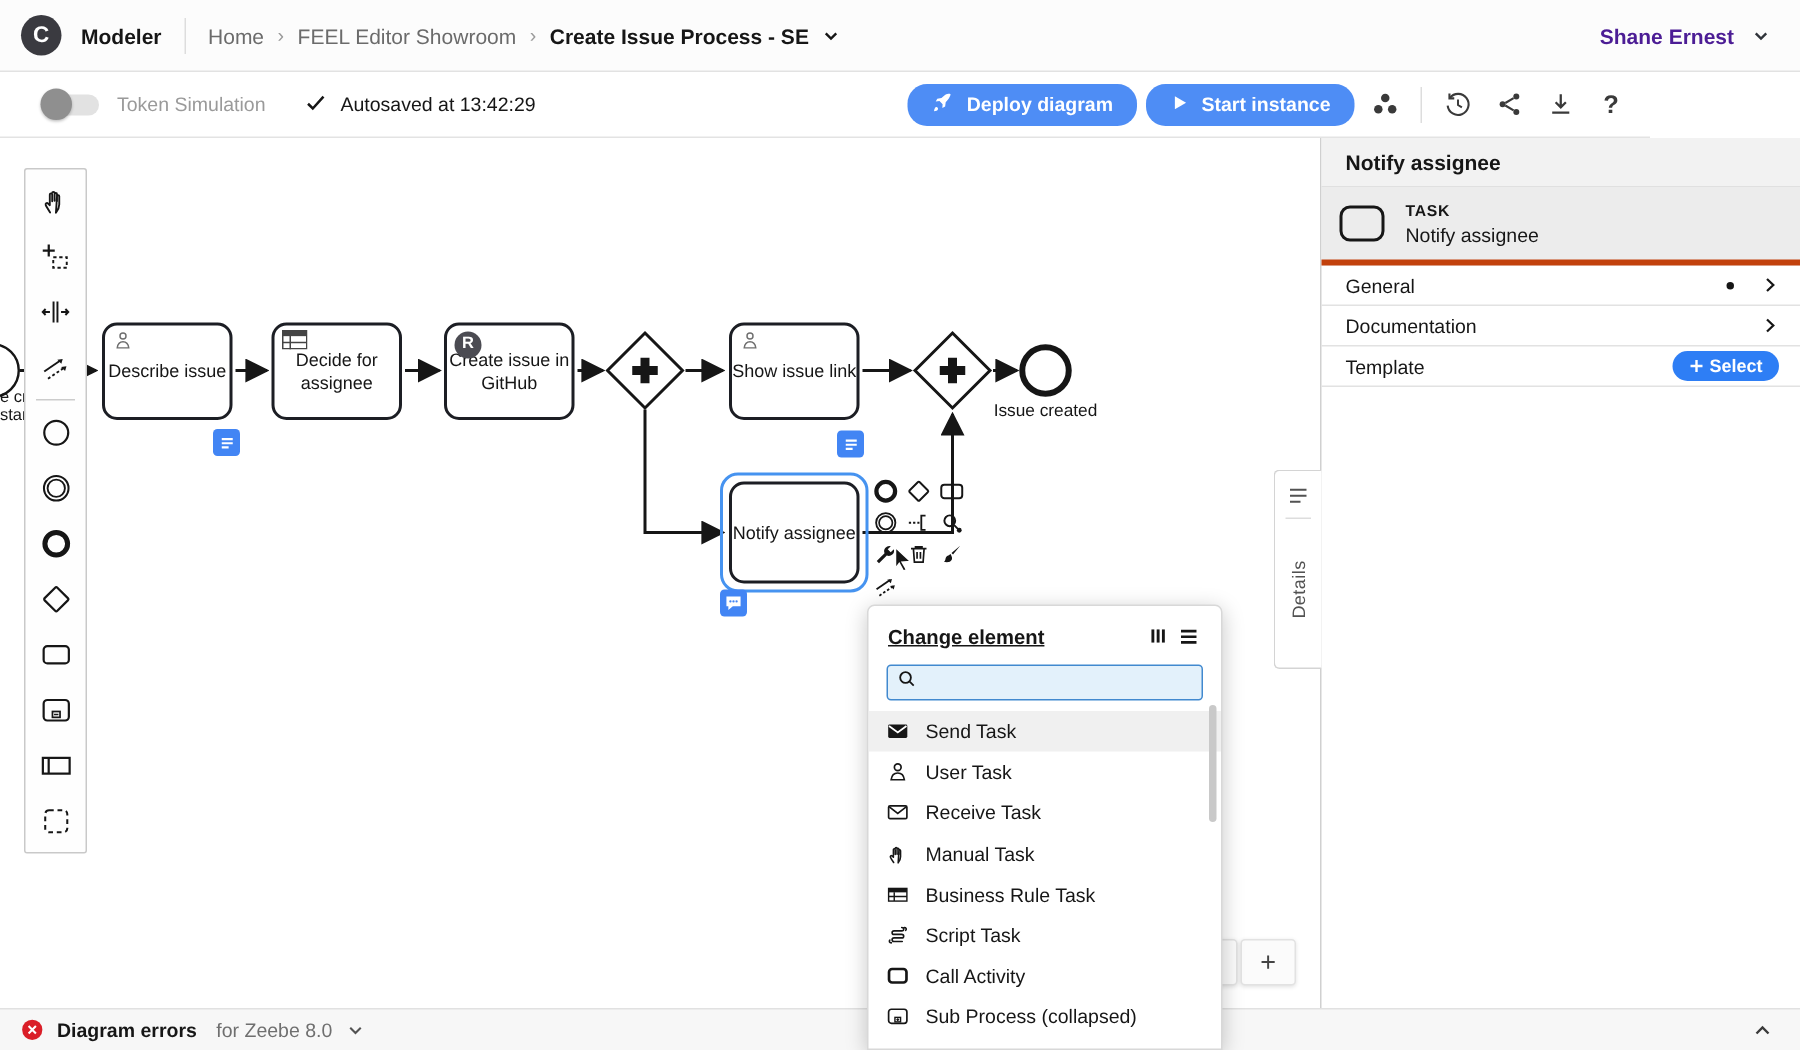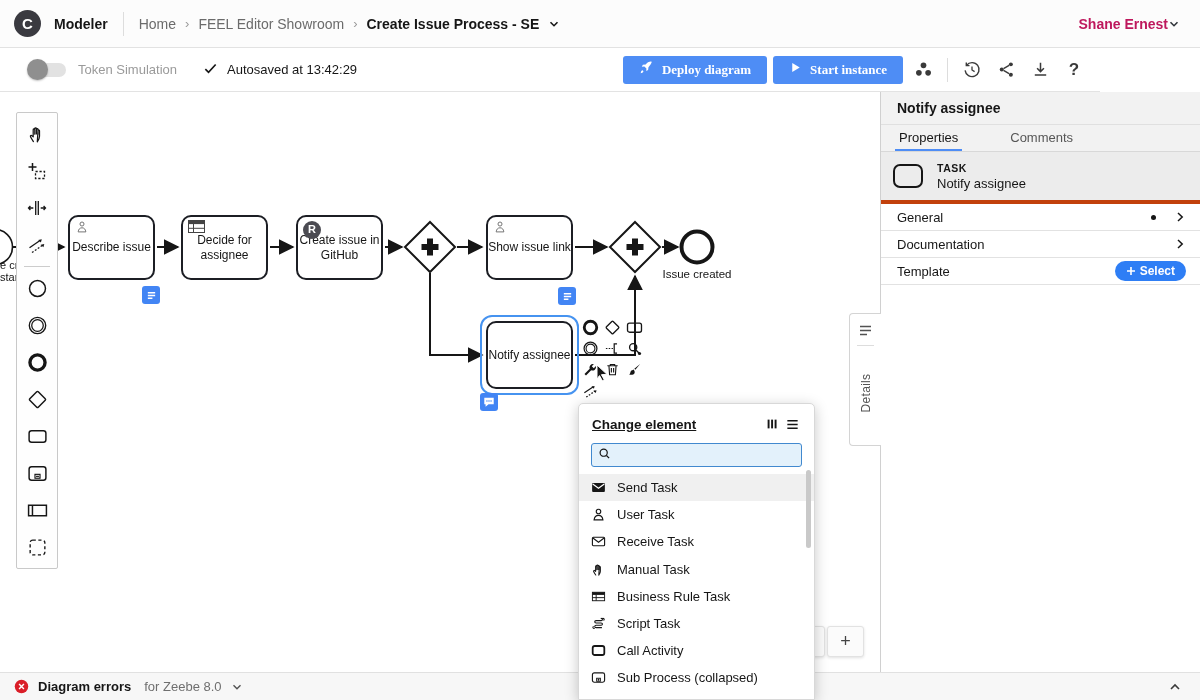--- a/index.html
+++ b/index.html
@@ -7,30 +7,30 @@
 
   
   .header { position:absolute; left:0; top:0; width:1200px; height:48px; background:#fcfcfc; border-bottom:1px solid #e2e2e2; display:flex; align-items:center; z-index:20; }
   .logo { width:27px; height:27px; border-radius:50%; background:#3a3a40; color:#fff; display:flex; align-items:center; justify-content:center; font-weight:bold; font-size:15px; margin-left:14px; }
   .app-name { margin-left:13px; font-size:14px; font-weight:700; }
   .vdiv { width:1px; height:24px; background:#ddd; margin:0 15px; }
   .crumbs { display:flex; align-items:center; gap:9px; font-size:14px; }
   .crumb { color:#6b6b6b; cursor:default; }
   .crumb-sep { color:#9a9a9a; font-size:13px; }
   .crumb.last { color:#161616; font-weight:700; }
-  .user { margin-left:auto; margin-right:20px; display:flex; align-items:center; gap:0; font-size:14px; font-weight:600; color:#be185d; }
+  .user { margin-left:auto; margin-right:20px; display:flex; align-items:center; gap:12px; font-size:14px; font-weight:600; color:#4c1d95; }
   .chev { display:inline-flex; }
 
   
   .toolbar { position:absolute; left:0; top:48px; width:1100px; height:44px; background:#fff; border-bottom:1px solid #e3e3e3; display:flex; align-items:center; z-index:19; }
   .toggle { margin-left:30px; position:relative; width:36px; height:14px; background:#e2e2e2; border-radius:7px; }
   .toggle .knob { position:absolute; left:-3px; top:-4px; width:21px; height:21px; border-radius:50%; background:#8f8f8f; box-shadow:0 1px 2px rgba(0,0,0,.25); }
   .tok-label { margin-left:12px; font-size:13px; color:#9a9a9a; }
   .autosave { display:flex; align-items:center; gap:9px; margin-left:26px; font-size:13px; color:#161616; }
-  .btn { height:28px; border:none; border-radius:3px; color:#fff; font-size:13px; font-weight:700; font-family:Liberation Serif, serif; display:flex; align-items:center; gap:8px; padding:0 16px; cursor:pointer; }
+  .btn { height:28px; border:none; border-radius:13px; color:#fff; font-size:13px; font-weight:700; font-family:Liberation Sans, sans-serif; display:flex; align-items:center; gap:8px; padding:0 16px; cursor:pointer; }
   .icon-btn { width:28px; height:28px; display:flex; align-items:center; justify-content:center; background:none; border:none; cursor:pointer; color:#3a3a3a; font-family:inherit; }
   .tb-right { margin-left:auto; display:flex; align-items:center; gap:6px; margin-right:12px; }
   .help-q { font-size:17px; font-weight:700; color:#3a3a3a; }
 
   
   .canvas { position:absolute; left:0; top:92px; width:880px; height:580px; background:#fff; overflow:hidden; }
   .palette { position:absolute; left:16px; top:20px; width:42px; background:#fefefe; border:1px solid #c9c9c9; border-radius:2px; z-index:5; padding:2px 0; }
   .palette-item { height:37px; display:flex; align-items:center; justify-content:center; cursor:pointer; }
   .palette-sep { border-top:1px solid #ccc; margin:3px 7px; }
   svg.diagram { position:absolute; left:0; top:0; }
@@ -408,24 +408,20 @@
     <svg width="13" height="11" viewBox="0 0 13 11" stroke="#525252" stroke-width="1.4">
         <path d="M1 1.5h11M1 5.5h11M1 9.5h7"></path>
       </svg>
   </div>
   <div class="dt-sep"></div>
   <div class="dt-label">Details</div>
 </div>
 
 <div class="panel">
   <div class="panel-title">Notify assignee</div>
-  <div class="panel-tabs">
-    <div class="ptab active">Properties</div>
-    <div class="ptab">Comments</div>
-  </div>
   <div class="elem-head">
     <div class="elem-icon"></div>
     <div>
       <div class="elem-type">TASK</div>
       <div class="elem-name">Notify assignee</div>
     </div>
   </div>
   <div class="prow">
     <span>General</span>
     <span class="spacer"></span>

